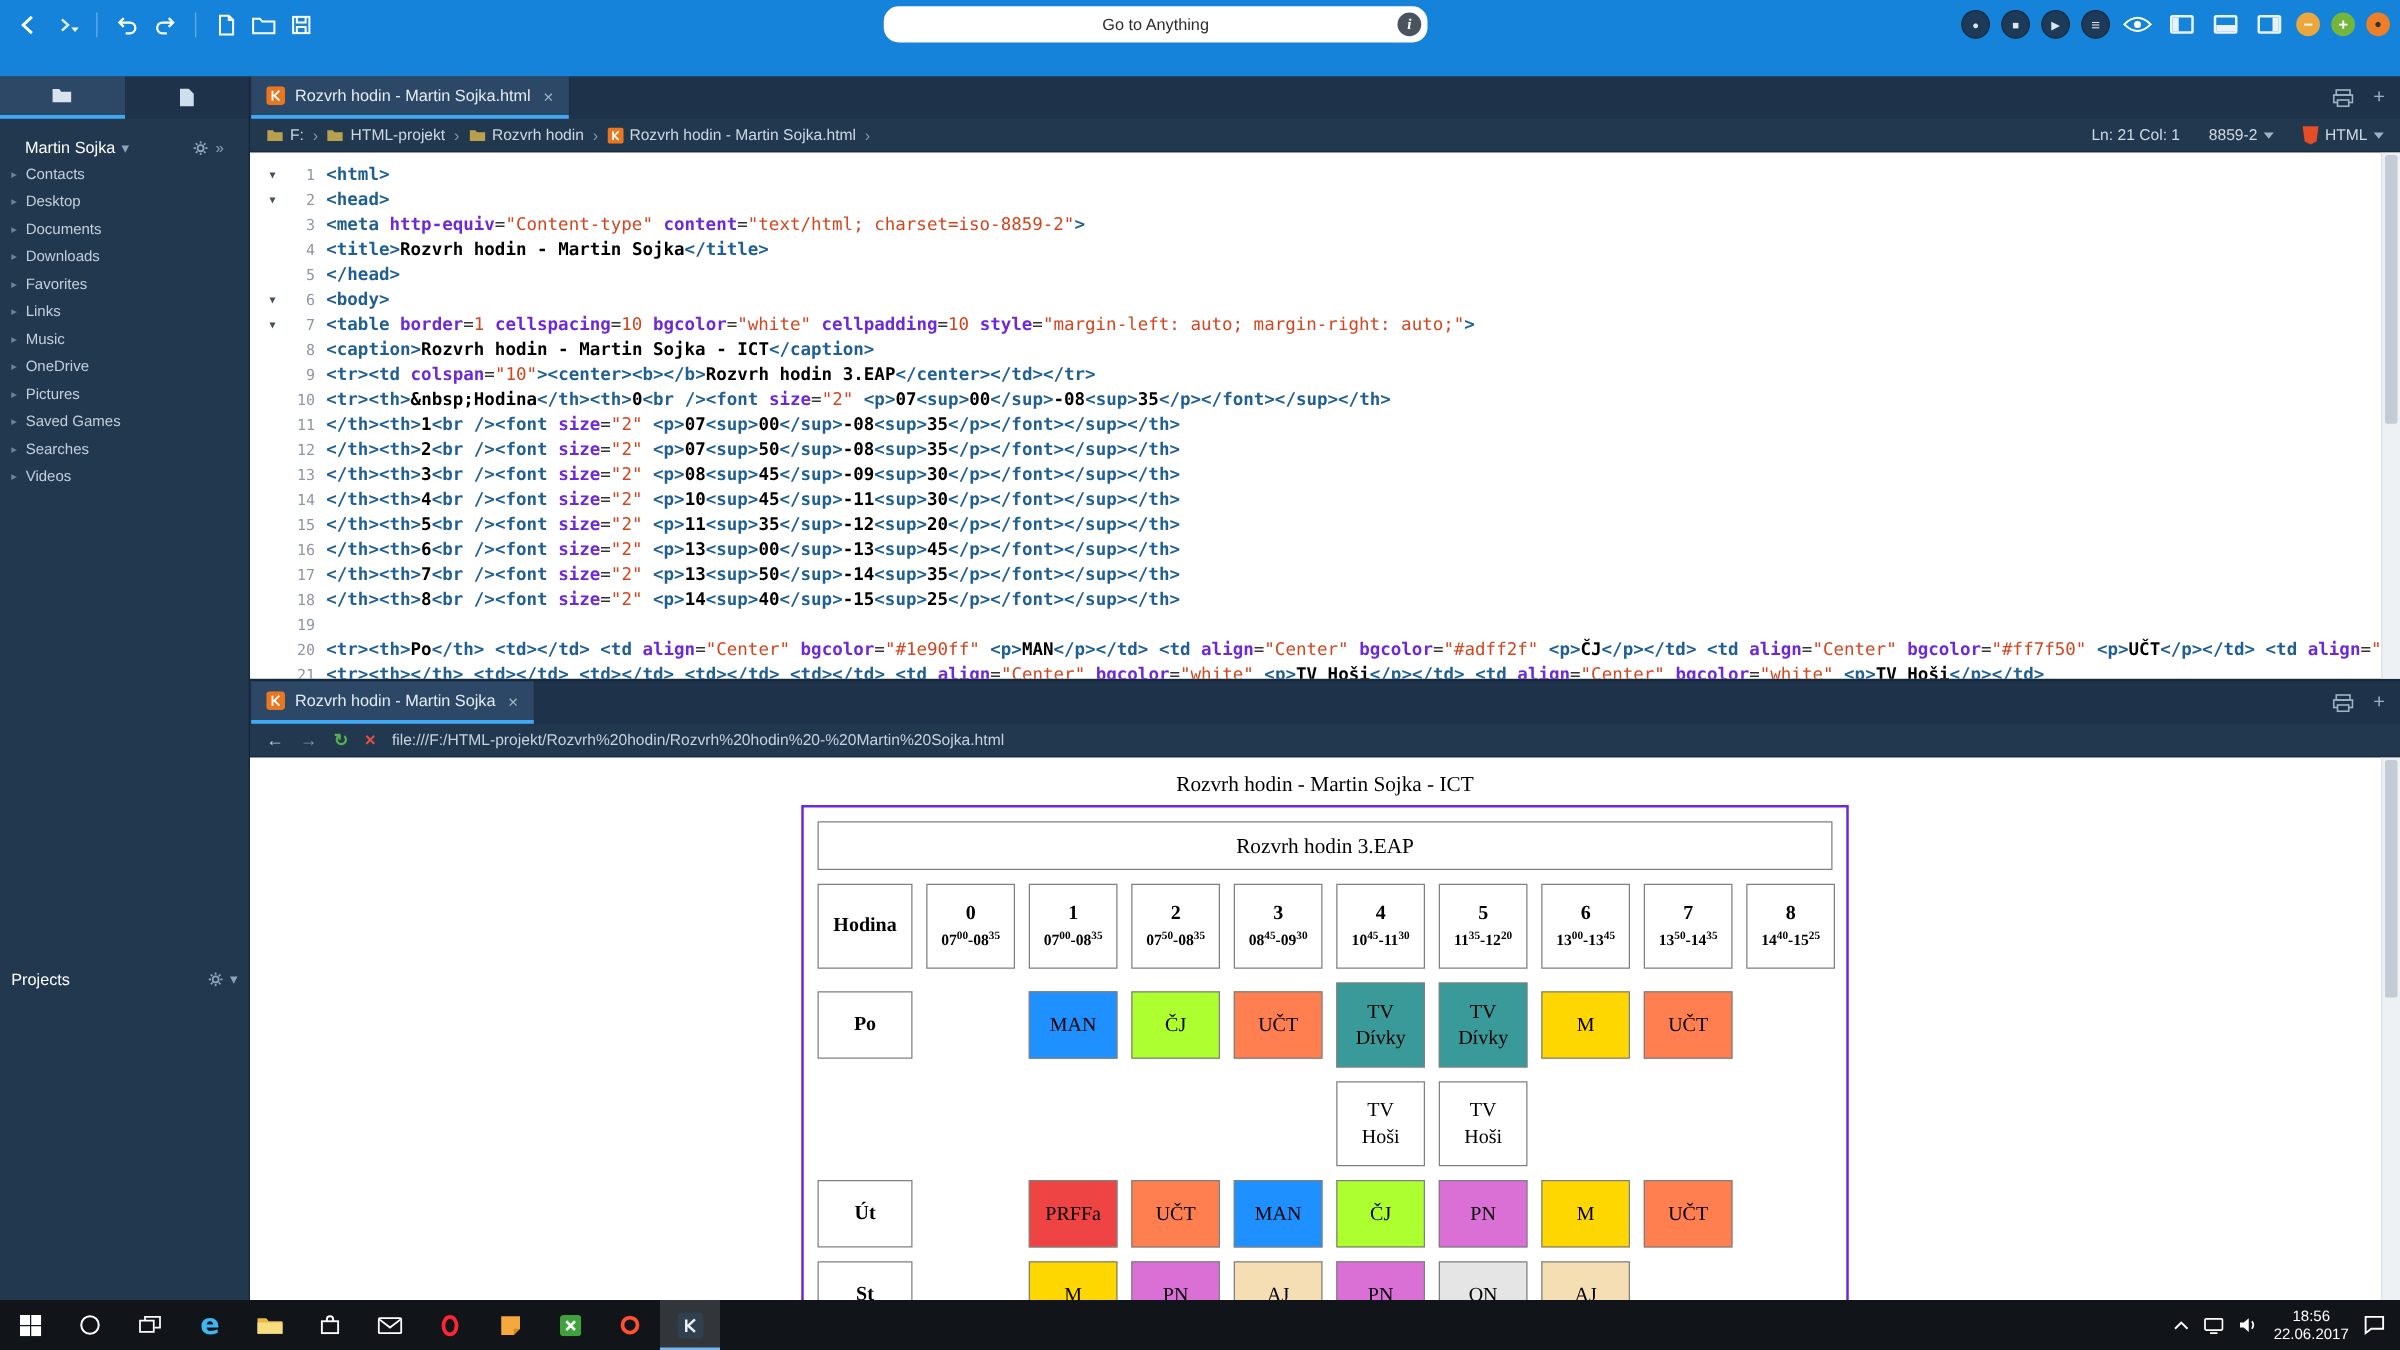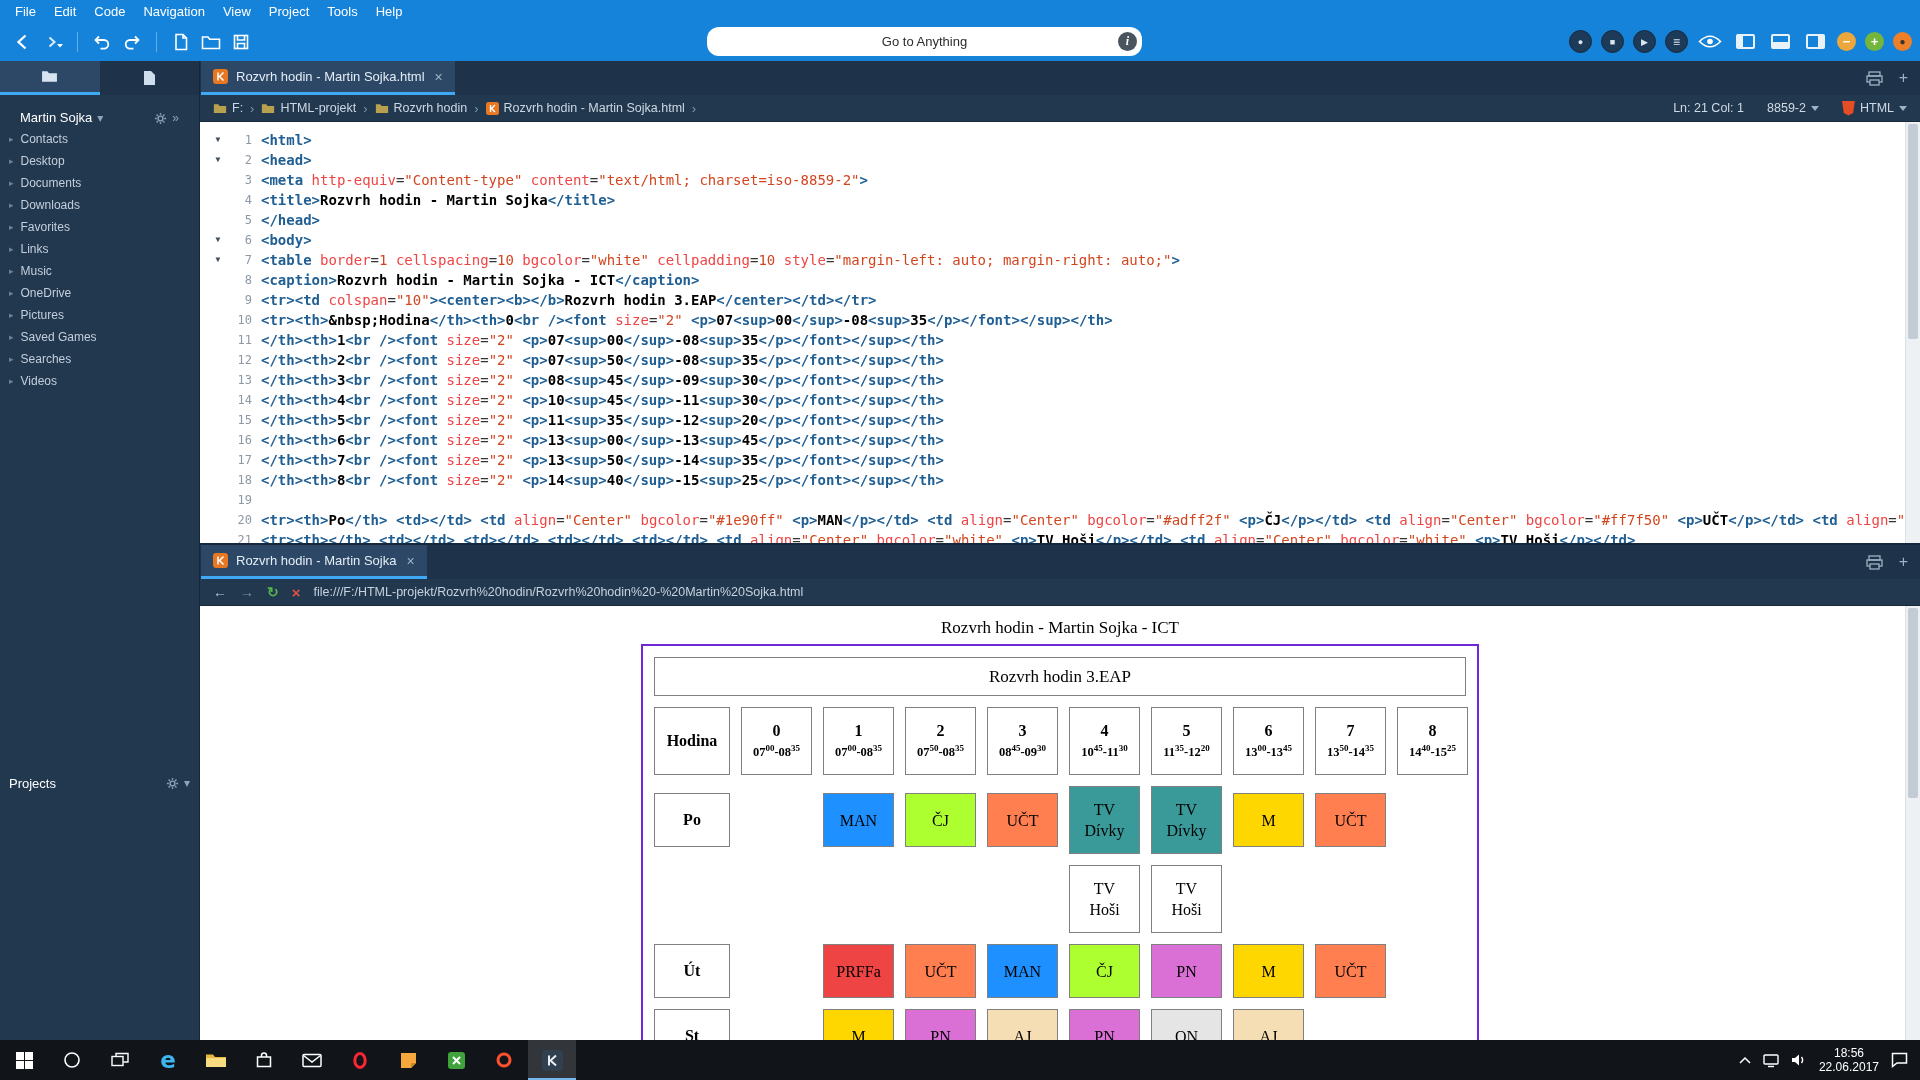--- a/index.html
+++ b/index.html
@@ -57,21 +57,21 @@
 .drop{width:0;height:0;border-left:4px solid transparent;border-right:4px solid transparent;border-top:5px solid #9fb2c4}
 .html5-shield{width:13px;height:15px;background:#e44d26;clip-path:polygon(0 0,100% 0,86% 84%,50% 100%,14% 84%)}
 
 
 .code-area{flex:1;background:#fff;position:relative;overflow:hidden;font-family:"DejaVu Sans Mono","Liberation Mono",monospace;font-size:14px;padding-top:8px}
 .code-line{display:flex;height:20px;line-height:20px;white-space:pre}
 .fold{width:16px;margin-left:10px;font-size:8px;color:#44515e;text-align:center;flex:none}
 .lnum{width:26px;text-align:right;font-size:12px;color:#8d98a5;flex:none}
 .ltext{margin-left:9px;flex:1;overflow:hidden}
 .t{color:#205f94;font-weight:bold}
-.a{color:#ef4444;font-weight:normal}
+.a{color:#6d28d9;font-weight:bold}
 .s{color:#d2451e}
 .n{color:#d2451e}
 .o{color:#333}
 .x{color:#000;font-weight:bold}
 .v-scroll{position:absolute;top:0;right:0;bottom:0;width:15px;background:#eef1f4;border-left:1px solid #dde1e6}
 .v-thumb{position:absolute;top:2px;left:2px;right:2px;background:#c3cbd4;border-radius:2px}
 
 
 .bottom-section{flex:1;display:flex;flex-direction:column;border-top:2px solid #16293c;min-height:0}
 .browser-bar{height:27px;background:#22384f;display:flex;align-items:center;gap:13px;padding:0 13px;border-bottom:1px solid #17293a;flex:none}
@@ -106,30 +106,20 @@
 .tray{margin-left:auto;display:flex;align-items:center;gap:12px;padding-right:12px}
 .clock{color:#fff;font-size:12px;text-align:center;line-height:14px}
 svg{display:block}
 </style>
 </head>
 <body>
 
 <div class="app">
 
   <div class="header">
-    <div class="menubar">
-        <span class="menu-item">File</span>
-        <span class="menu-item">Edit</span>
-        <span class="menu-item">Code</span>
-        <span class="menu-item">Navigation</span>
-        <span class="menu-item">View</span>
-        <span class="menu-item">Project</span>
-        <span class="menu-item">Tools</span>
-        <span class="menu-item">Help</span>
-      </div>
     <div class="toolbar">
       <div class="tb-left">
         <span class="tb-btn2">
           <svg width="20" height="20">
               <path d="M12.5 3.5 L5.5 10 L12.5 16.5" stroke="#fff" stroke-width="2.3" fill="none"></path>
             </svg>
         </span>
         <span class="tb-btn2">
           <svg width="22" height="20">
               <path d="M7.5 5.5 L12.5 10 L7.5 14.5" stroke="rgba(255,255,255,.85)" stroke-width="2" fill="none"></path>

